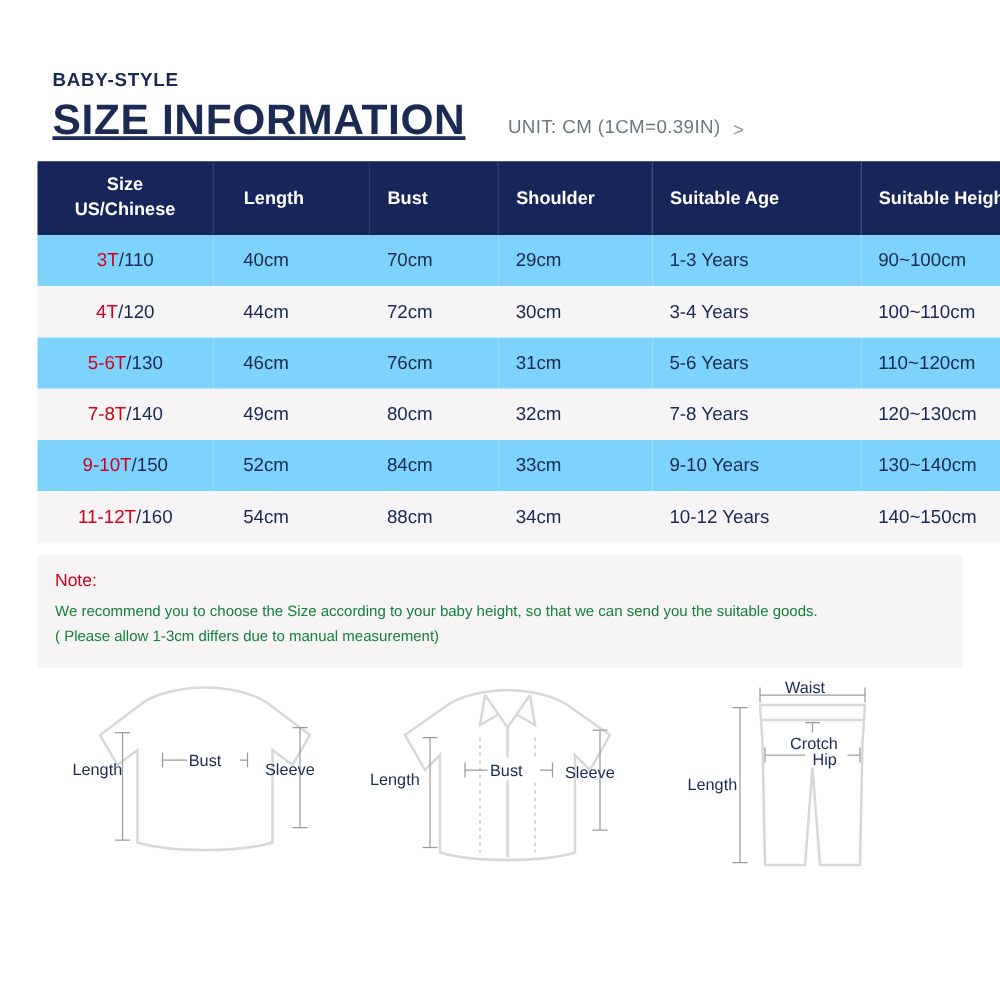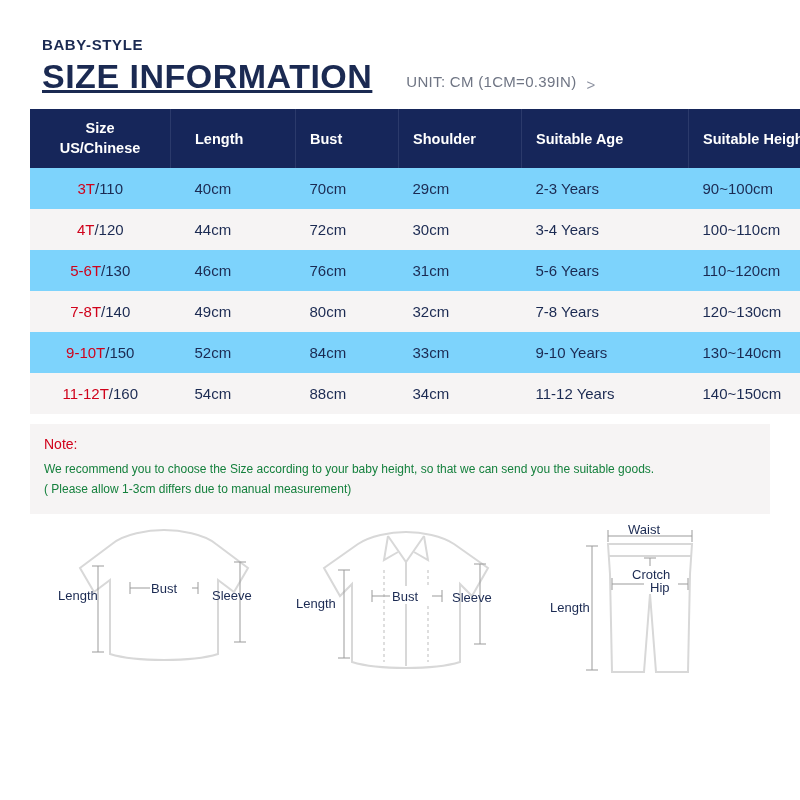--- a/index.html
+++ b/index.html
@@ -12,21 +12,21 @@
     height: 800px;
     font-family: "Liberation Sans", sans-serif;
     color: #1b2a52;
     overflow: hidden;
   }
   .page {
     position: relative;
     width: 697px;
     height: 800px;
     box-sizing: border-box;
-    padding: 36px 30px 0 30px;
+    padding: 56px 30px 0 30px;
   }
 
   
   .brand {
     font-size: 15px;
     font-weight: bold;
     letter-spacing: 0.6px;
     color: #1b2a52;
     margin: 0 0 6px 12px;
   }
@@ -172,21 +172,21 @@
         <th class="col-age">Suitable Age</th>
         <th class="col-height">Suitable Height</th>
       </tr>
     </thead>
     <tbody>
       <tr class="row-odd">
         <td class="c-size"><span class="us">3T</span><span class="cn">/</span><span class="cn">110</span></td>
         <td class="c-length">40cm</td>
         <td class="c-bust">70cm</td>
         <td class="c-shoulder">29cm</td>
-        <td class="c-age">2-3 Years</td>
+        <td class="c-age">1-3 Years</td>
         <td class="c-height">90~100cm</td>
       </tr>
       <tr class="row-even">
         <td class="c-size"><span class="us">4T</span><span class="cn">/</span><span class="cn">120</span></td>
         <td class="c-length">44cm</td>
         <td class="c-bust">72cm</td>
         <td class="c-shoulder">30cm</td>
         <td class="c-age">3-4 Years</td>
         <td class="c-height">100~110cm</td>
       </tr>
@@ -212,21 +212,21 @@
         <td class="c-bust">84cm</td>
         <td class="c-shoulder">33cm</td>
         <td class="c-age">9-10 Years</td>
         <td class="c-height">130~140cm</td>
       </tr>
       <tr class="row-even">
         <td class="c-size"><span class="us">11-12T</span><span class="cn">/</span><span class="cn">160</span></td>
         <td class="c-length">54cm</td>
         <td class="c-bust">88cm</td>
         <td class="c-shoulder">34cm</td>
-        <td class="c-age">11-12 Years</td>
+        <td class="c-age">10-12 Years</td>
         <td class="c-height">140~150cm</td>
       </tr>
     </tbody>
   </table>
 
   <div class="note-box">
     <div class="note-title">Note:</div>
     <div class="note-line">We recommend you to choose the Size according to your baby height, so that we can send you the suitable goods.</div>
     <div class="note-line">( Please allow 1-3cm differs due to manual measurement)</div>
   </div>

